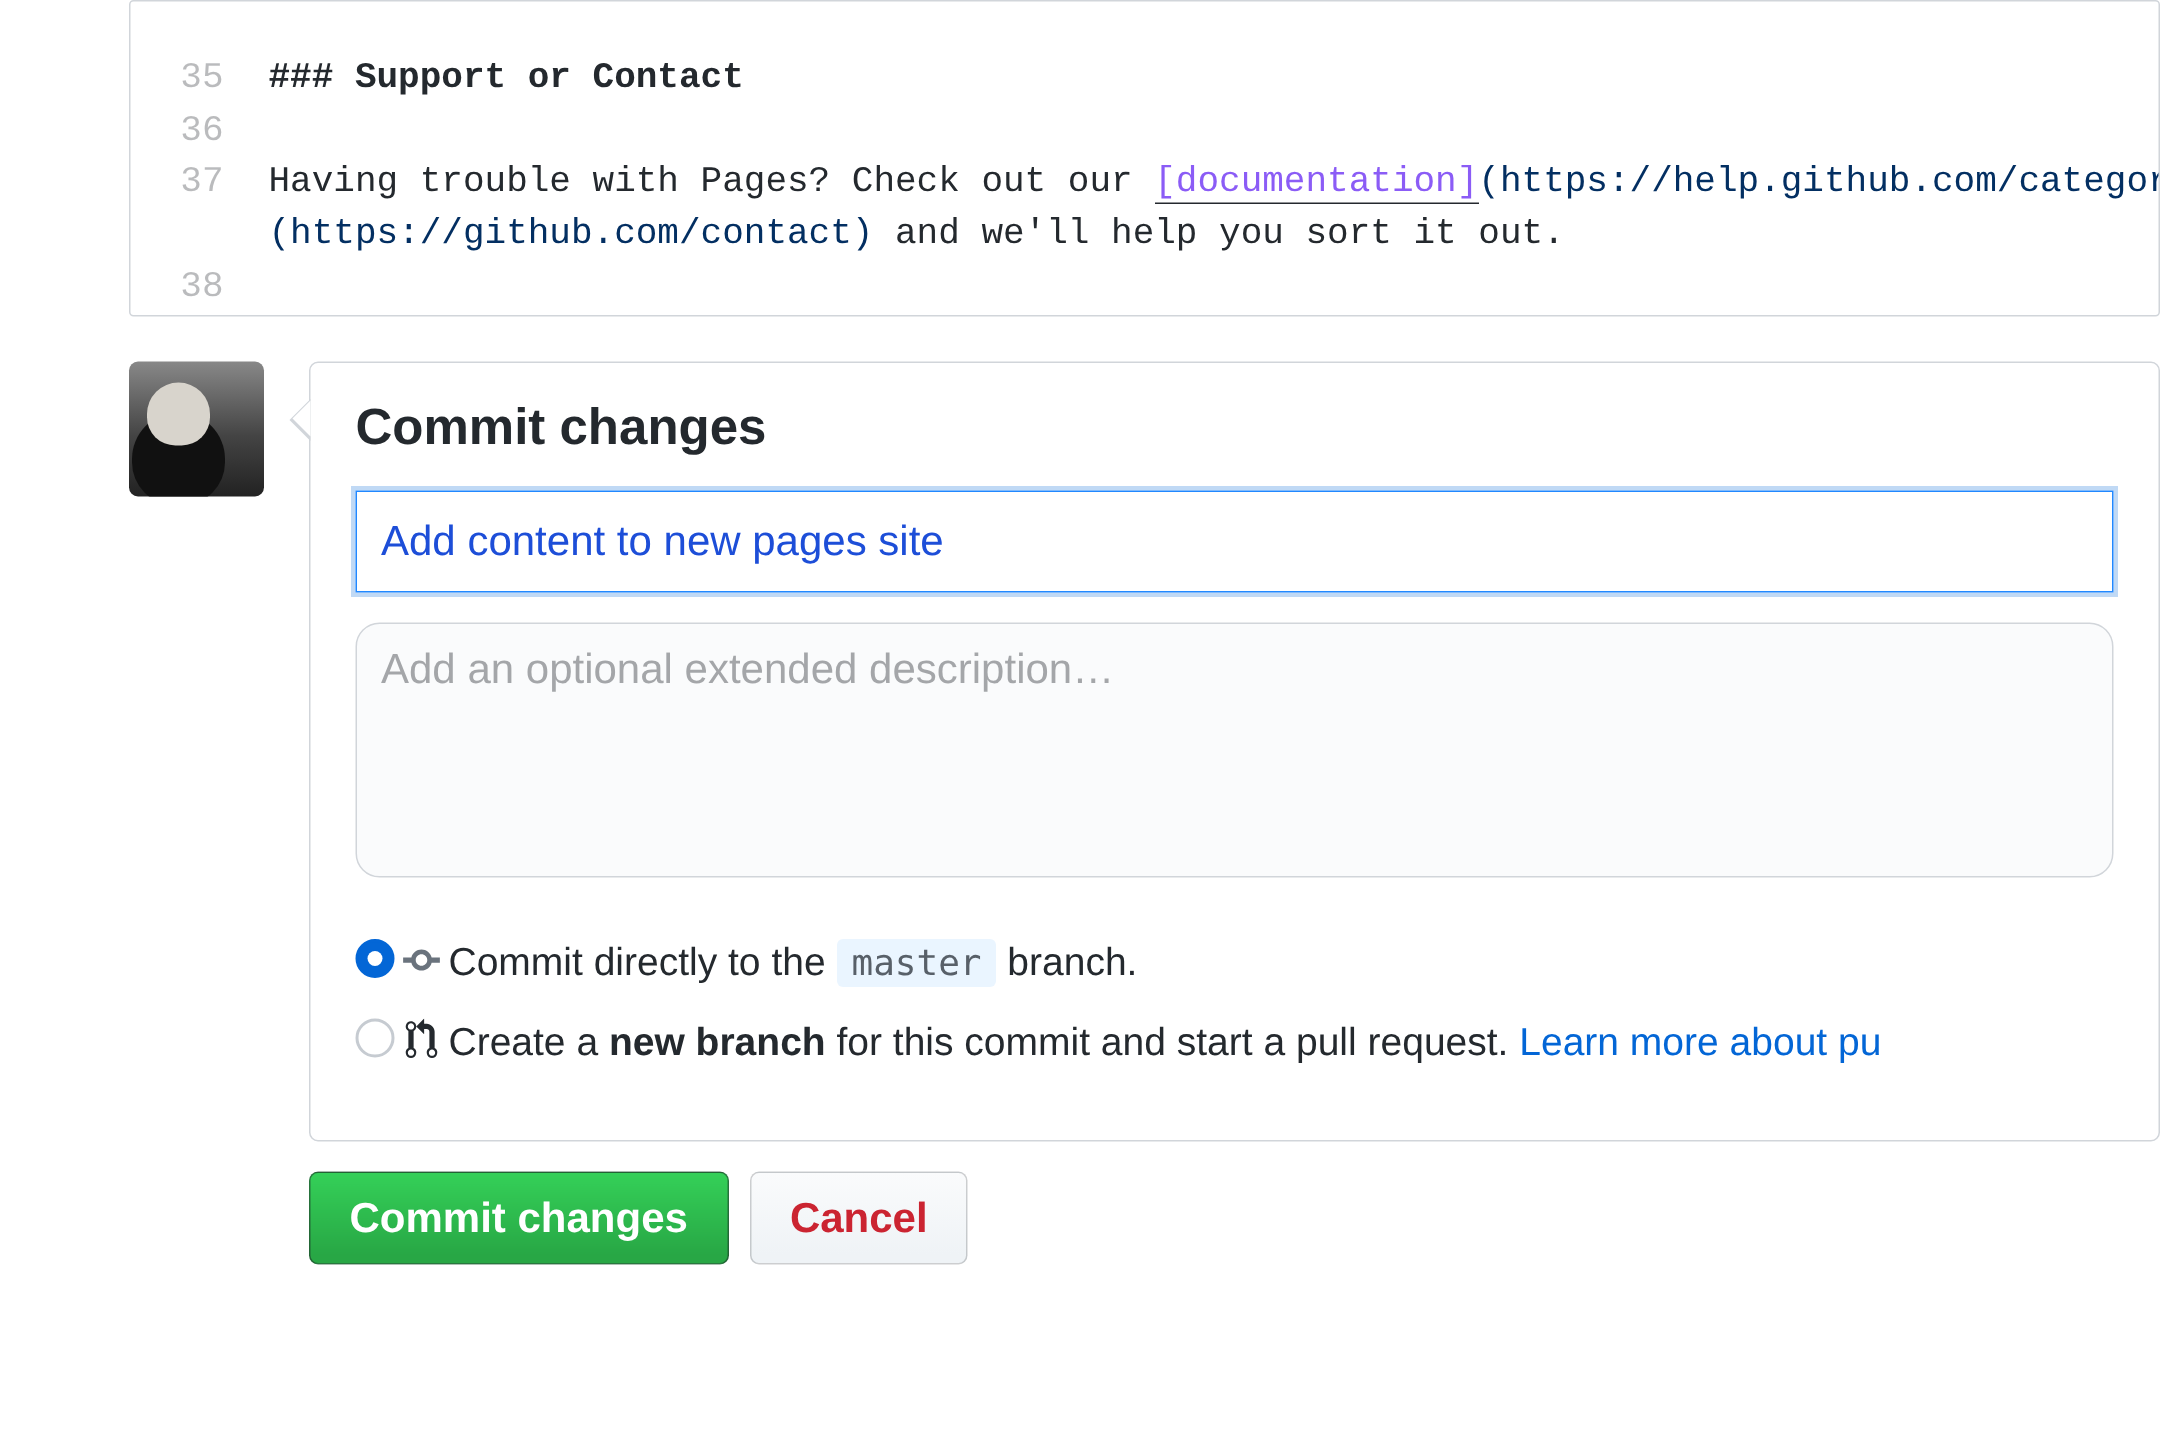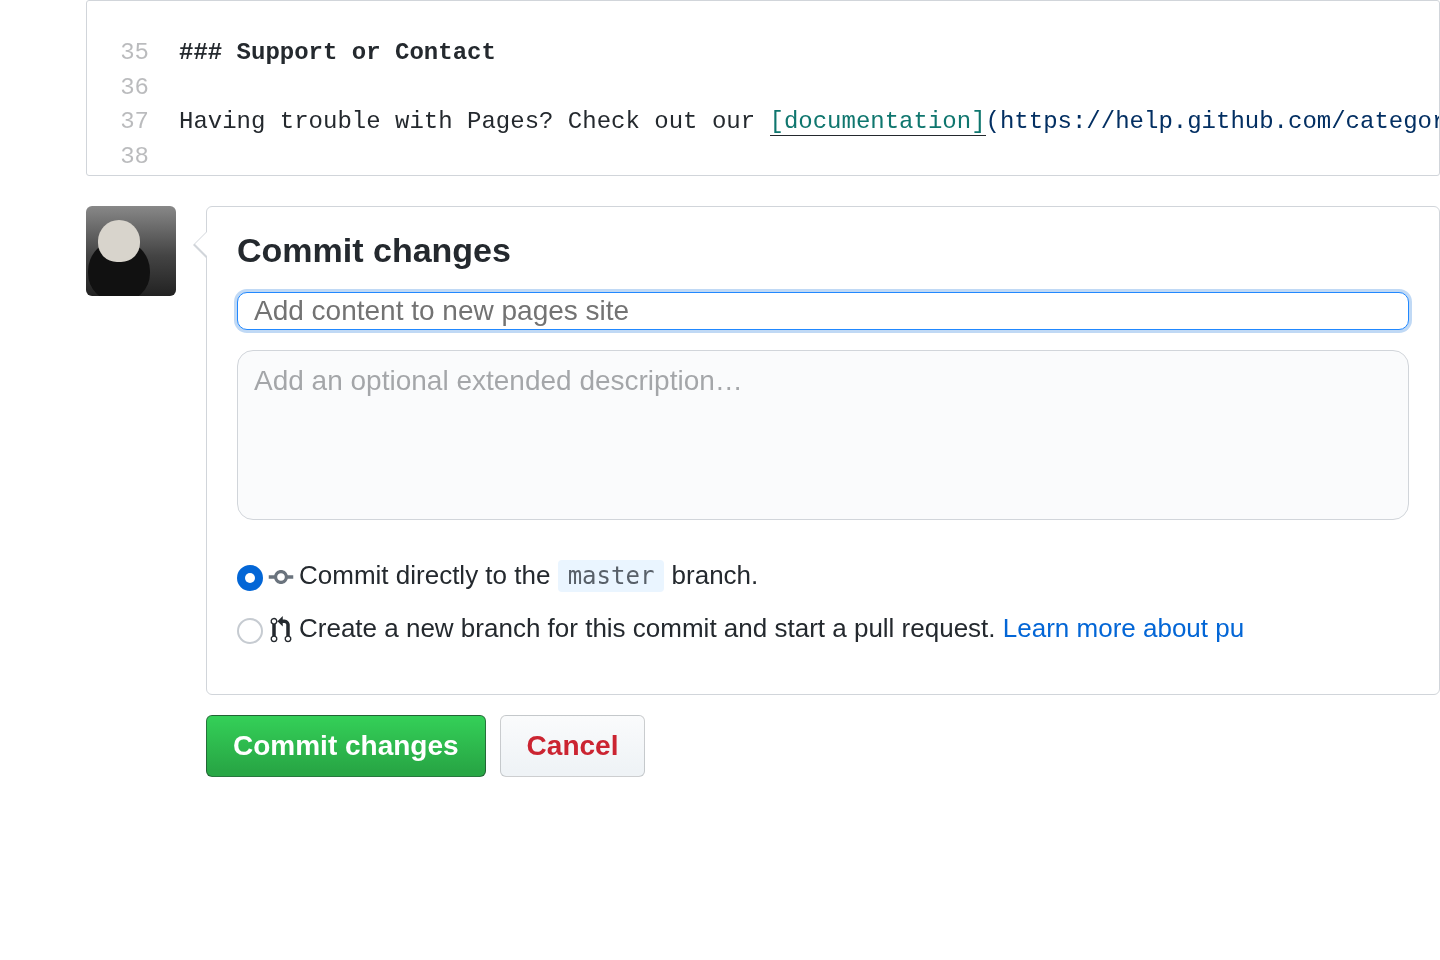--- a/index.html
+++ b/index.html
@@ -28,21 +28,21 @@
     padding-right: 16px;
     color: rgba(27,31,35,0.3);
     user-select: none;
     flex-shrink: 0;
   }
   .code-content {
     white-space: pre;
     padding-left: 14px;
   }
   .bold { font-weight: 700; }
-  .link-md { color: #0f766e; }
+  .link-md { color: #8b5cf6; }
   .url-md { color: #032f62; }
   .underline { border-bottom: 1px solid #24292e; }
 
   
   .commit-wrap {
     display: flex;
     align-items: flex-start;
     margin-top: 30px;
     margin-left: 86px;
   }
@@ -95,47 +95,47 @@
     border-right: 12.5px solid #fff;
   }
   .commit-title {
     font-size: 34px;
     font-weight: 600;
     margin: 0 0 22px 0;
   }
   .commit-summary-input {
     width: 100%;
     font-size: 28px;
-    padding: 2px 16px;
+    padding: 17px 16px;
     border: 1px solid #2188ff;
-    border-radius: 10px;
+    border-radius: 0;
     outline: none;
     box-shadow: 0 0 0 3px rgba(3,102,214,0.25);
-    color: #737373;
+    color: #1d4ed8;
     font-family: inherit;
   }
   .commit-desc-input {
     width: 100%;
     height: 170px;
     margin-top: 20px;
     font-size: 28px;
     padding: 14px 16px;
     border: 1px solid #d1d5da;
     border-radius: 16px;
     background: #fafbfc;
     color: #6a737d;
     resize: none;
     font-family: inherit;
   }
   .commit-desc-input::placeholder { color: rgba(36,41,46,0.4); }
 
   .radio-group { margin-top: 36px; }
   .radio-row {
     display: flex;
-    align-items: flex-end;
+    align-items: flex-start;
     gap: 4px;
     font-size: 26px;
     color: #24292e;
     margin-bottom: 22px;
   }
   .radio {
     width: 26px; height: 26px;
     border: 2px solid #c6cbd1;
     border-radius: 50%;
     display: flex; align-items: center; justify-content: center;
@@ -154,21 +154,21 @@
   }
   .branch-badge {
     font-family: "SFMono-Regular", Consolas, monospace;
     background: #eaf5ff;
     color: #586069;
     padding: 2px 10px;
     border-radius: 4px;
     font-size: 24px;
   }
   .link-blue { color: #0366d6; margin-top: 45px; }
-  .label-strong { font-weight: 400; }
+  .label-strong { font-weight: 700; }
 
   .git-commit-icon, .git-pr-icon {
     width: 28px; height: 28px;
     flex-shrink: 0;
   }
   .git-commit-icon { fill: #6a737d; }
   .git-pr-icon { fill: #24292e; }
 
   
   .actions {
@@ -211,20 +211,24 @@
       <div class="gutter">35</div>
       <div class="code-content bold">### Support or Contact</div>
     </div>
     <div class="code-line">
       <div class="gutter">36</div>
       <div class="code-content"> </div>
     </div>
     <div class="code-line">
       <div class="gutter">37</div>
       <div class="code-content"><span>Having trouble with Pages? Check out our </span><span class="link-md underline">[documentation]</span><span class="url-md">(https://help.github.com/categories/gi</span></div>
+    </div>
+    <div class="code-line">
+      <div class="gutter"></div>
+      <div class="code-content"><span class="url-md">(https://github.com/contact)</span><span> and we'll help you sort it out.</span></div>
     </div>
     <div class="code-line">
       <div class="gutter">38</div>
       <div class="code-content"> </div>
     </div>
   </div>
 
   <div class="commit-wrap">
     <div class="avatar"></div>
     <div class="commit-box">

